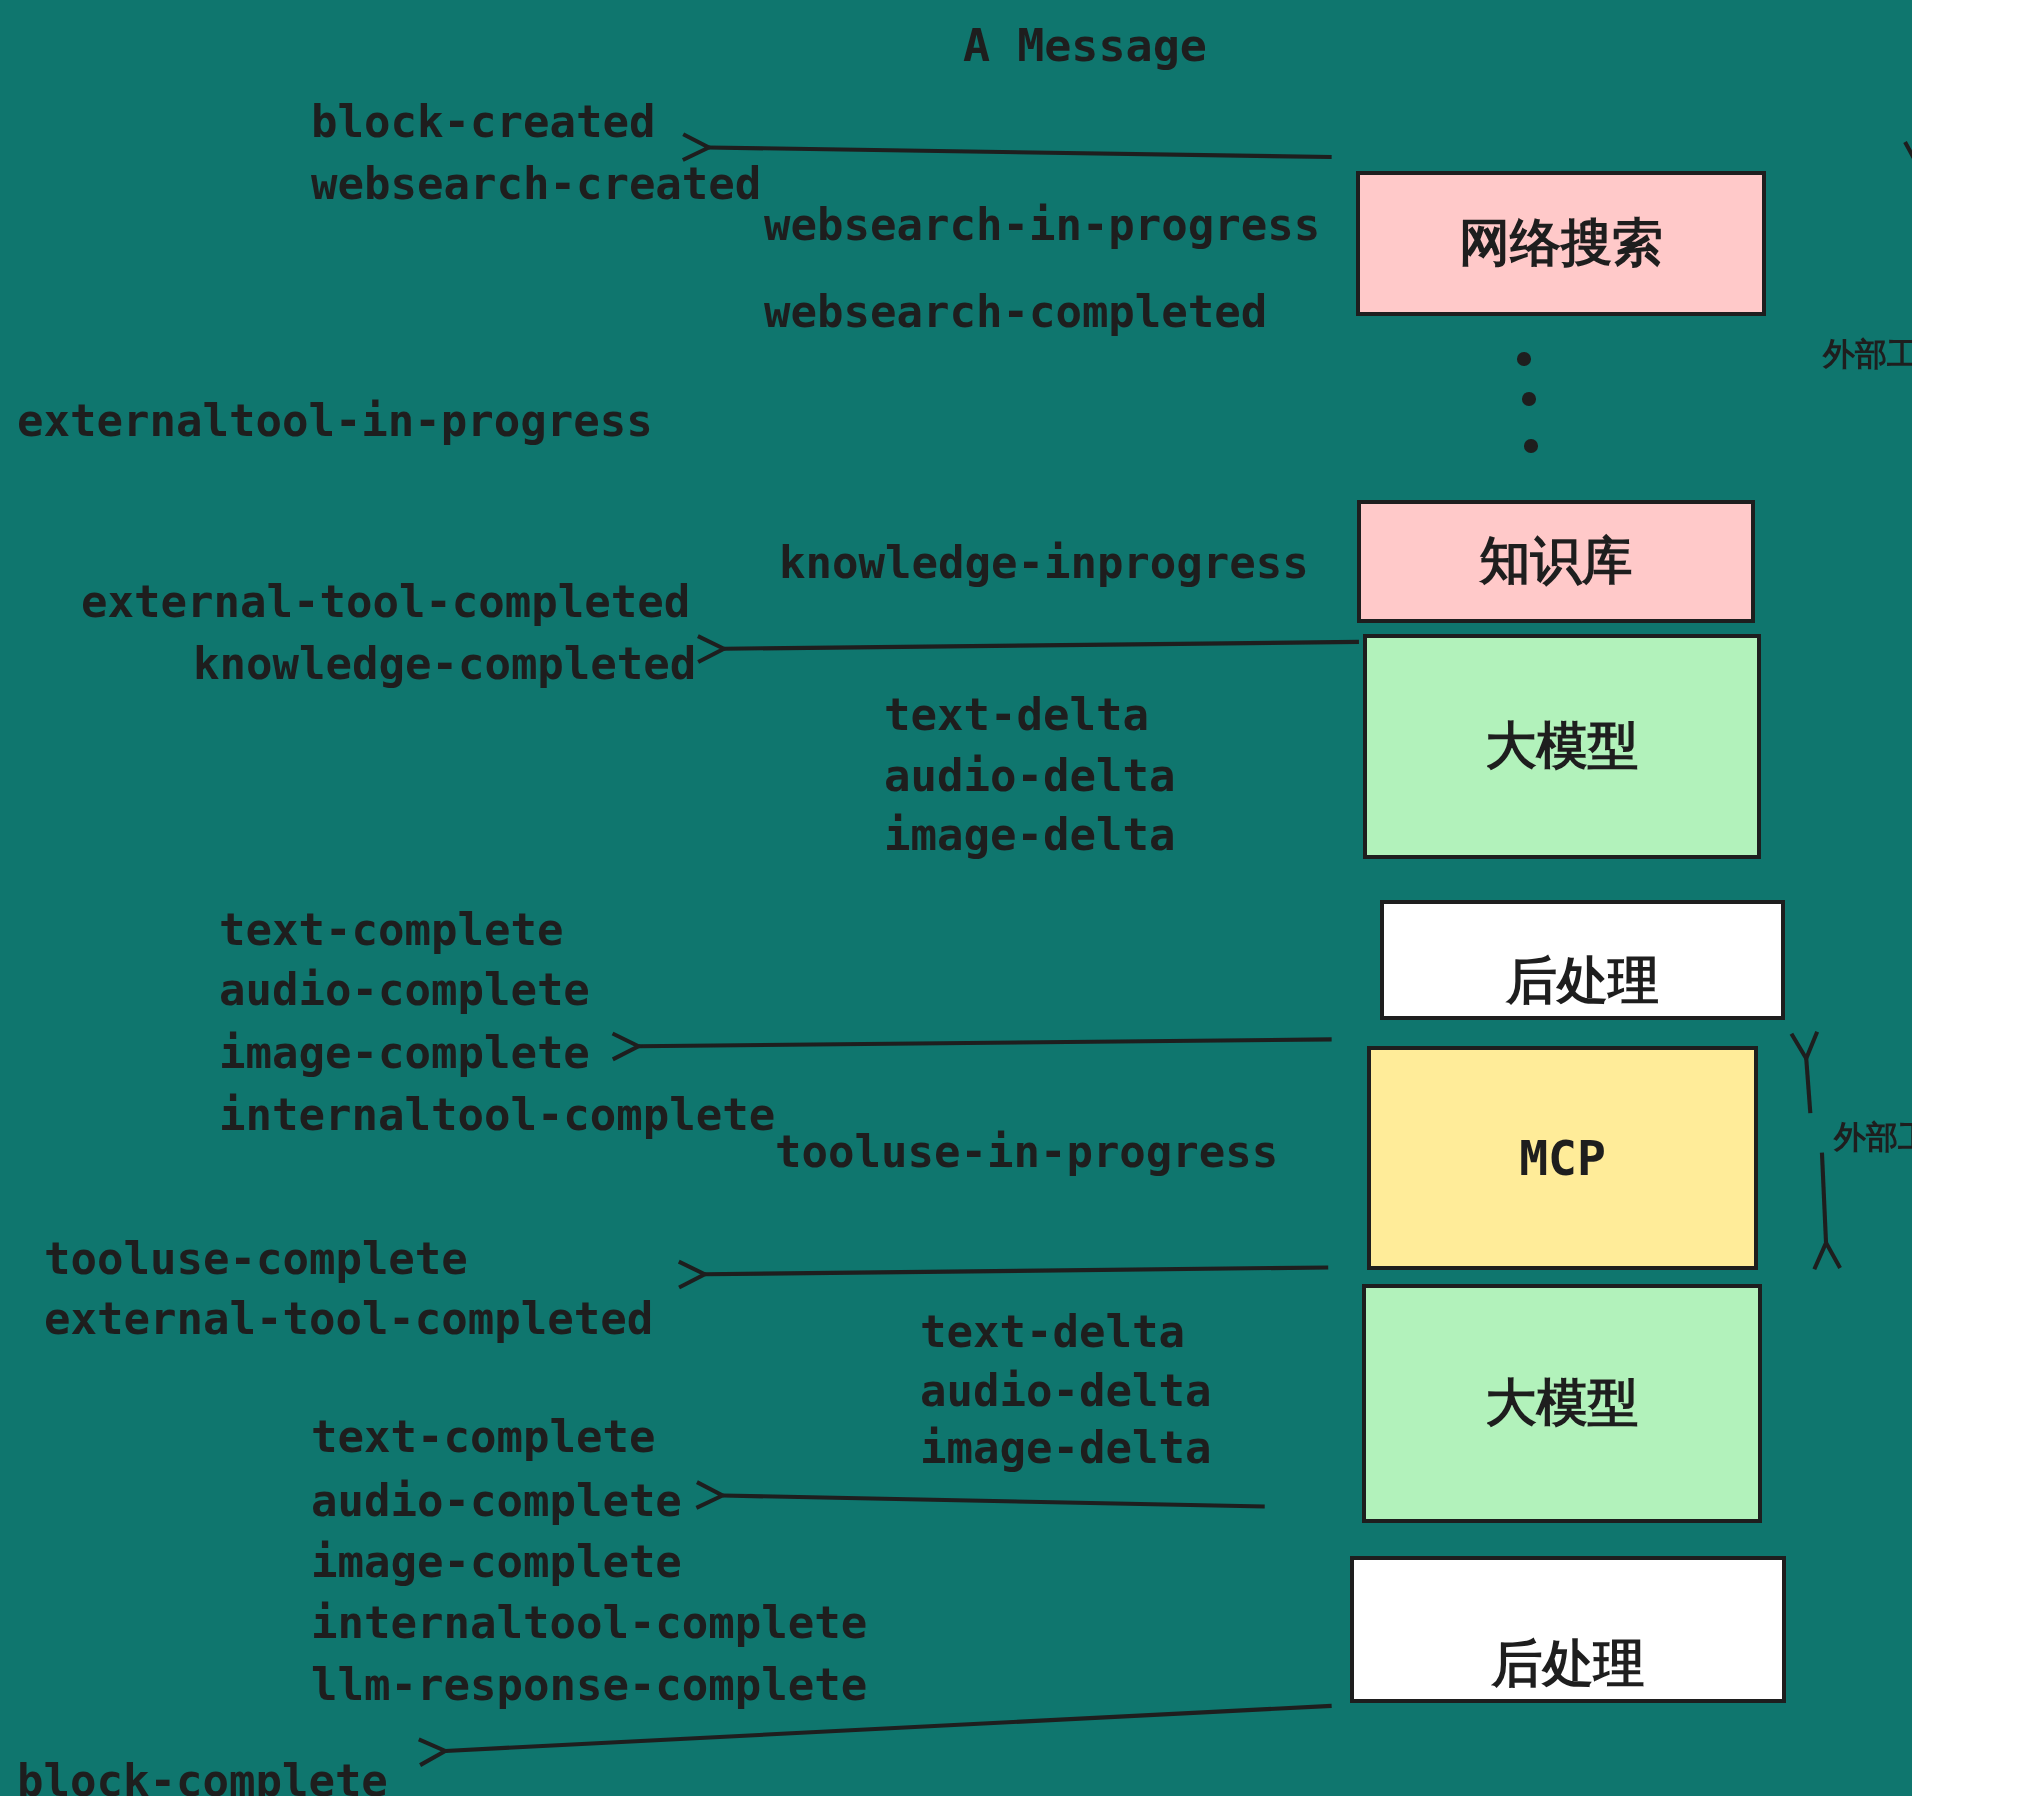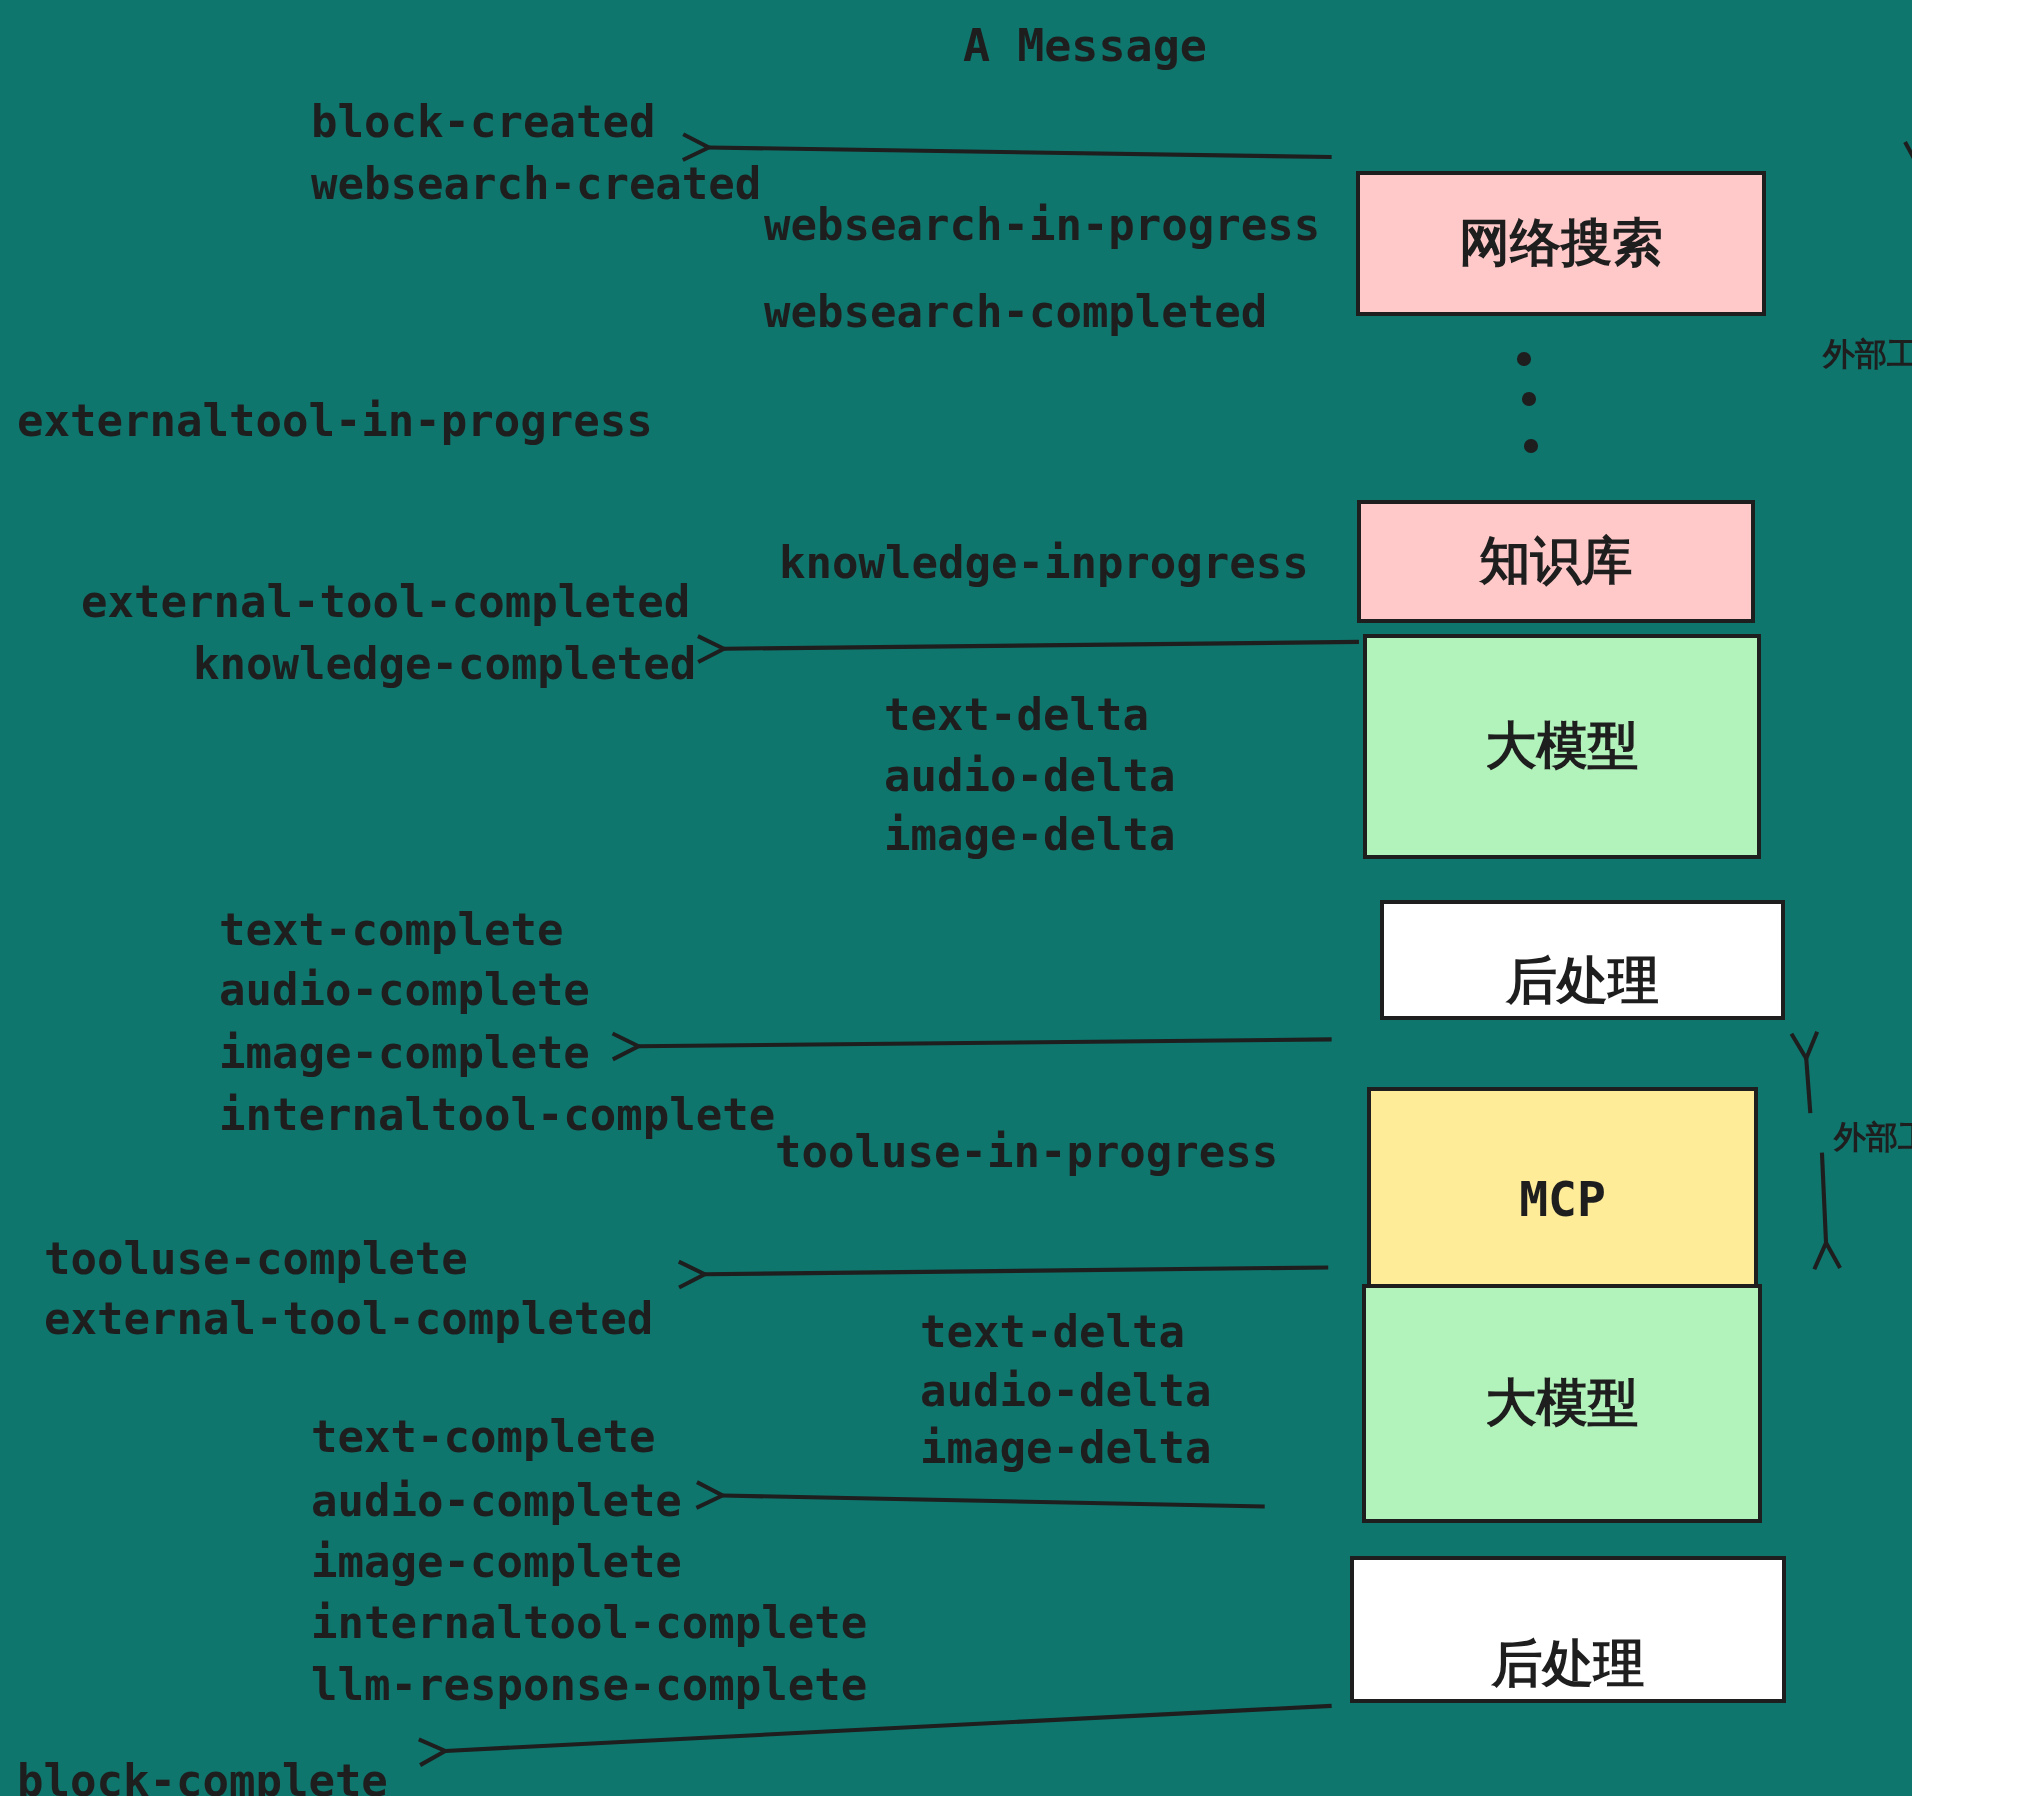--- a/index.html
+++ b/index.html
@@ -19,21 +19,21 @@
   }
   .box {
     position:absolute; box-sizing:border-box; border:4.1px solid #1e1e1e;
     display:flex; align-items:center; justify-content:center;
     font-family:"DejaVu Sans", "Liberation Sans", sans-serif;
     font-size:51px; font-weight:600; color:#1e1e1e; white-space:nowrap;
   }
   .box.mono { font-family:"DejaVu Sans Mono", monospace; font-size:48px; font-weight:700; }
   .fill-pink   { background:#ffc9c9; }
   .fill-green  { background:#b2f2bb; }
-  .fill-yellow { background:#ffec99;margin-top:41px; }
+  .fill-yellow { background:#ffec99; }
   .fill-white  { background:#ffffff;align-items:flex-end; }
   .annot {
     position:absolute; font-family:Liberation Mono, monospace;
     font-size:32px; font-weight:600; white-space:nowrap; color:#1e1e1e;margin-left:6px;
   }
   .dot { position:absolute; width:13.7px; height:13.7px; border-radius:50%; background:#1e1e1e; }
   svg.arrows { position:absolute; left:0; top:0; width:2035px; height:1796px; pointer-events:none; }
   svg.arrows line { stroke:#1e1e1e; stroke-width:6; fill:none; }
 </style>
 </head>

